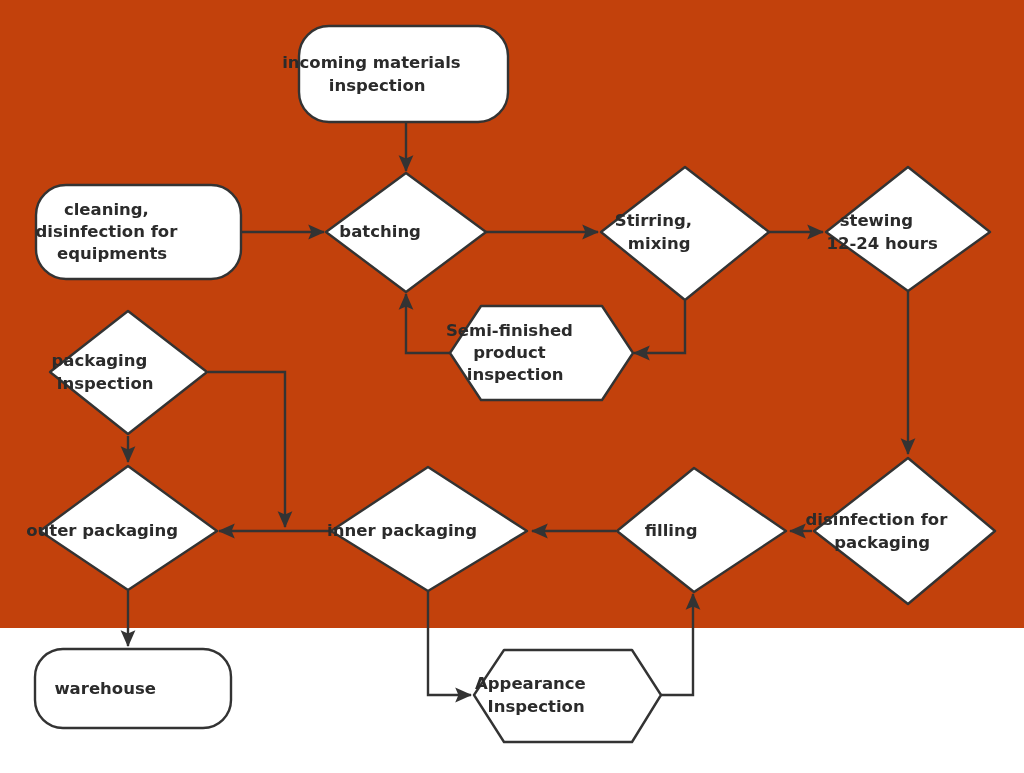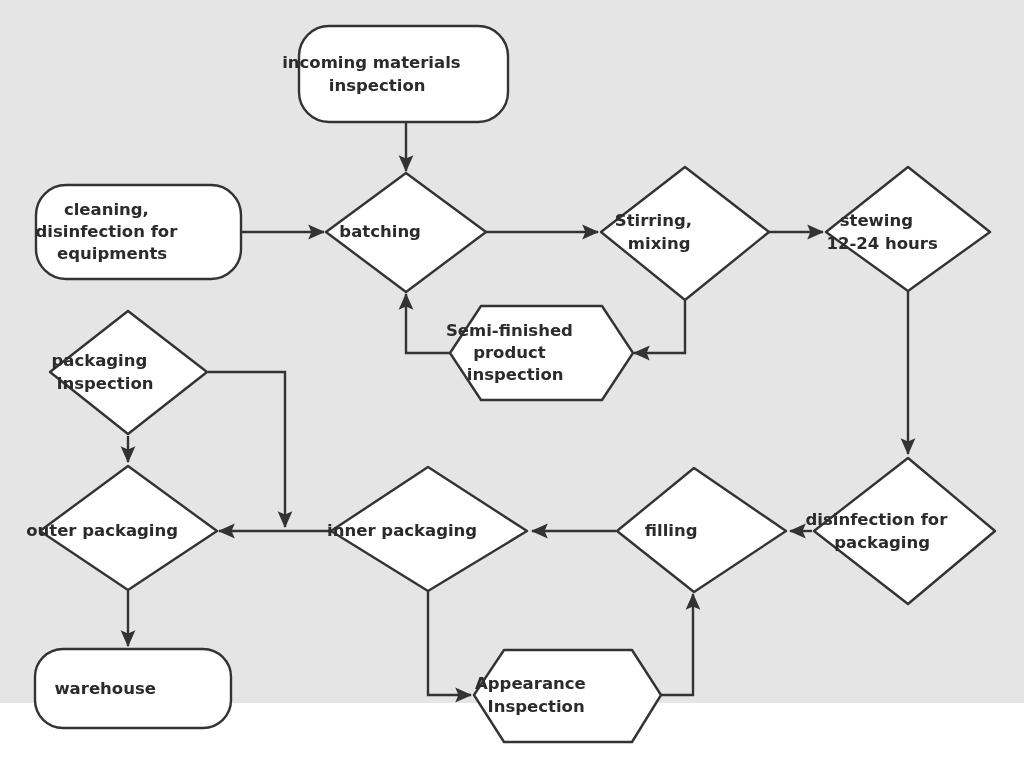--- a/index.html
+++ b/index.html
@@ -9,22 +9,22 @@
   }
   body {
     width: 1024px;
     height: 773px;
     font-family: "DejaVu Sans", "Liberation Sans", sans-serif;
     overflow: hidden;
   }
   #flow-root {
     position: relative;
     width: 1024px;
-    height: 703px;
-    background: #e5e5e5;
+    height: 628px;
+    background: #c2410c;
   }
   svg#flow-svg {
     position: absolute;
     left: 0;
     top: 0;
     width: 1024px;
     height: 773px;
     display: block;
   }
   .shape {

